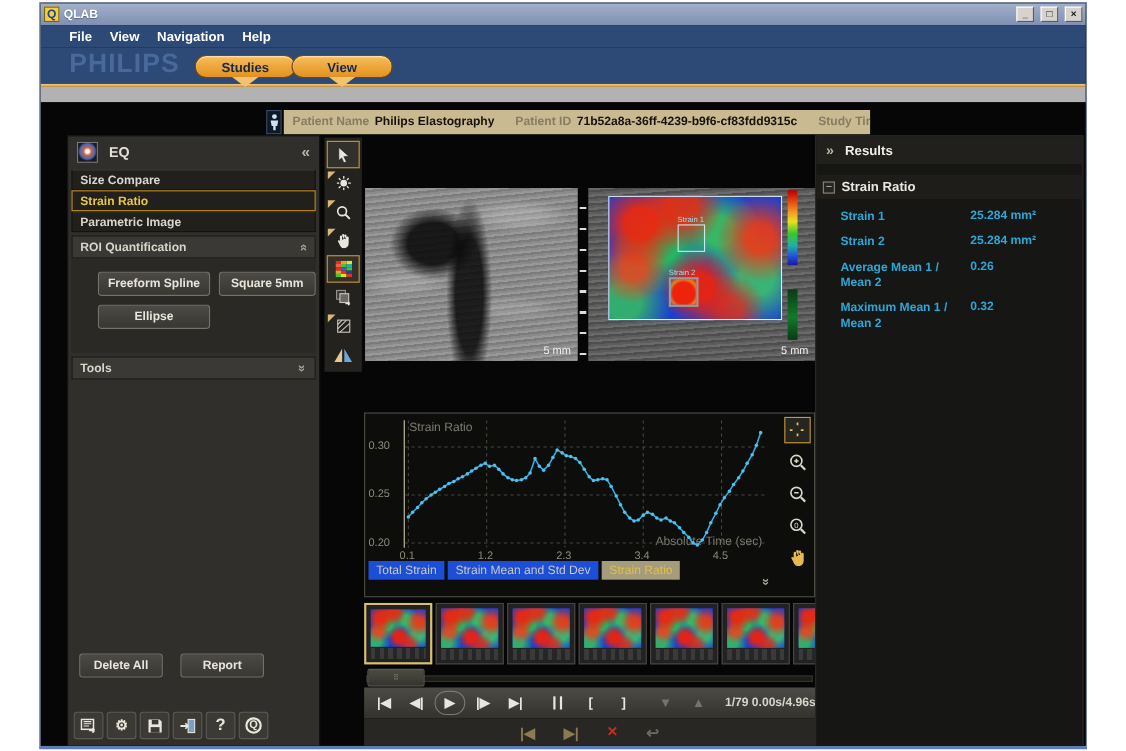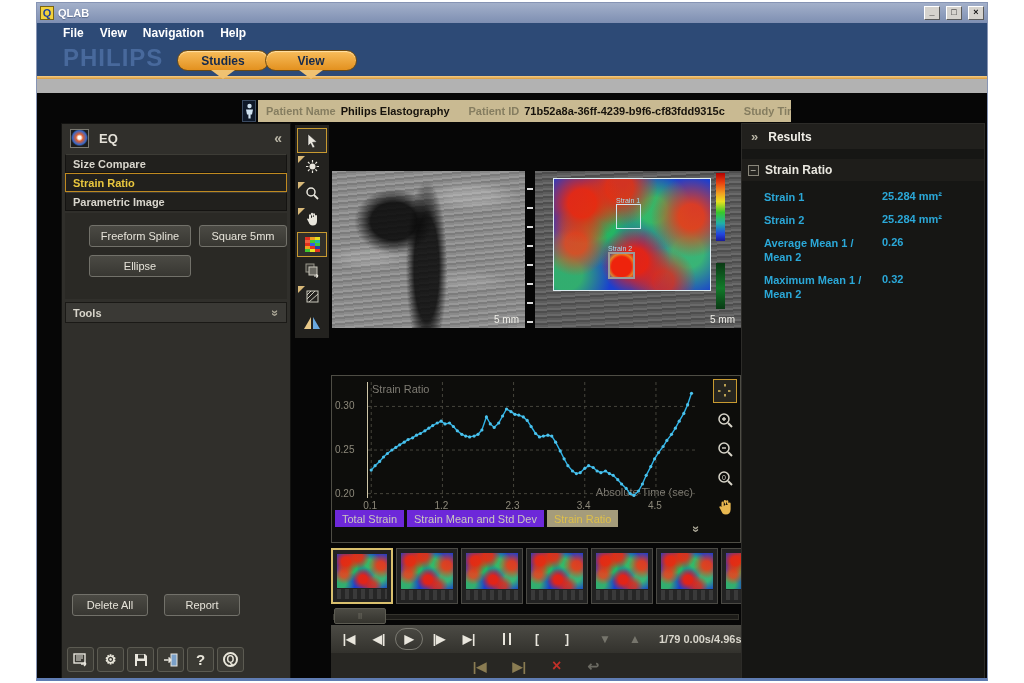--- a/index.html
+++ b/index.html
@@ -53,21 +53,21 @@
                background:#21201d; border:1px solid #141311; border-top:1px solid #3d3c36; }
   .mode-item.selected { color:#e9c73e; border:1px solid #c08a20; }
   .section-header { height:21px; margin:3px 3px 0 3px; background:#3a3935; color:#d8d5cb; font-size:11px; font-weight:bold;
                     display:flex; align-items:center; padding:0 7px; border:1px solid #1a1916; }
   .section-header .sh-label { flex:1; }
   .dblchev { display:inline-block; color:#a8a494; font-size:12px; font-weight:bold; }
   .rot90  { transform:rotate(90deg); }
   .rot270 { transform:rotate(270deg); }
   .roi-body { background:#2a2925; margin:0 3px; padding:22px 0 14px 0; position:relative; height:86px; }
   .btn { position:absolute; background:linear-gradient(#4b4a44,#383732); border:1px solid #72716a; border-radius:3px;
-         color:#e7e4da; font-weight:normal; font-size:11px; height:22px; display:flex; align-items:center; justify-content:center; }
+         color:#e7e4da; font-weight:bold; font-size:11px; height:22px; display:flex; align-items:center; justify-content:center; }
   .actions { position:absolute; bottom:62px; left:10px; display:flex; gap:16px; }
   .actions .abtn { position:static; width:76px; }
   .util-icons { position:absolute; bottom:6px; left:5px; display:flex; gap:3px; }
   .uicon { width:27px; height:25px; background:#3b3a34; border:1px solid #5c5b52; border-radius:3px;
            display:flex; align-items:center; justify-content:center; color:#e9e6da; font-weight:bold; font-size:13px; }
   .uicon.qmark { font-size:15px; }
   .uicon.qlogo span { color:#e9e6da; border:2px solid #e9e6da; border-radius:50%; width:15px; height:15px;
            display:flex; align-items:center; justify-content:center; font-size:10px; }
 
   
@@ -117,21 +117,21 @@
   
   .chart-panel { position:absolute; left:294px; top:282px; width:410px; height:168px; background:#0d0d0b; border:1px solid #4e4d45; }
   .plot-wrap { position:absolute; left:0; top:0; right:0; bottom:0; }
   .plot { position:absolute; left:35px; top:6px; width:330px; height:116px; border-left:1px solid #cfc6a8; }
   .plot svg { position:absolute; left:0; top:0; }
   .chart-title { position:absolute; left:4px; top:1px; color:#7e7b73; font-size:11px; }
   .chart-xlabel { position:absolute; right:4px; bottom:0; color:#7e7b73; font-size:11px; }
   .ytick { position:absolute; left:3px; width:30px; color:#8d897b; font-size:10px; }
   .xtick { position:absolute; top:124px; color:#8d897b; font-size:10px; }
   .chart-tabs { position:absolute; left:3px; top:134px; display:flex; gap:3px; }
-  .ctab { height:17px; padding:0 7px; background:#6d28d9; color:#cbc8bf; font-size:11px; display:flex; align-items:center; }
+  .ctab { height:17px; padding:0 7px; background:#1d4ed8; color:#cbc8bf; font-size:11px; display:flex; align-items:center; }
   .ctab.selected { background:#a59c7b; color:#dfc04a; }
   .chart-collapse { position:absolute; right:40px; top:146px; }
   .chart-tools { position:absolute; right:3px; top:3px; display:flex; flex-direction:column; gap:5px; align-items:center; }
   .ctool { width:24px; height:24px; display:flex; align-items:center; justify-content:center; }
   .ctool.sel { border:1px solid #c89a30; background:#26251f; }
 
   
   .filmstrip { position:absolute; left:294px; top:455px; width:410px; height:60px; display:flex; gap:3px; overflow:hidden; }
   .thumb { width:62px; height:56px; border:1px solid #4a4944; position:relative; flex:0 0 auto;
            background:#222; }
@@ -225,20 +225,24 @@
       <div class="left-panel">
         <div class="eq-header">
           <div class="eq-icon"></div>
           <div class="eq-title">EQ</div>
           <div class="chev">«</div>
         </div>
         <div class="mode-list">
           <div class="mode-item">Size Compare</div>
           <div class="mode-item selected">Strain Ratio</div>
           <div class="mode-item">Parametric Image</div>
+        </div>
+        <div class="section-header">
+          <span class="sh-label">ROI Quantification</span>
+          <span class="dblchev rot270">»</span>
         </div>
         <div class="roi-body">
           <div class="btn" style="left:24px; top:12px; width:102px">Freeform Spline</div>
           <div class="btn" style="left:134px; top:12px; width:88px">Square 5mm</div>
           <div class="btn" style="left:24px; top:42px; width:102px">Ellipse</div>
         </div>
         <div class="section-header">
           <span class="sh-label">Tools</span>
           <span class="dblchev rot90">»</span>
         </div>

